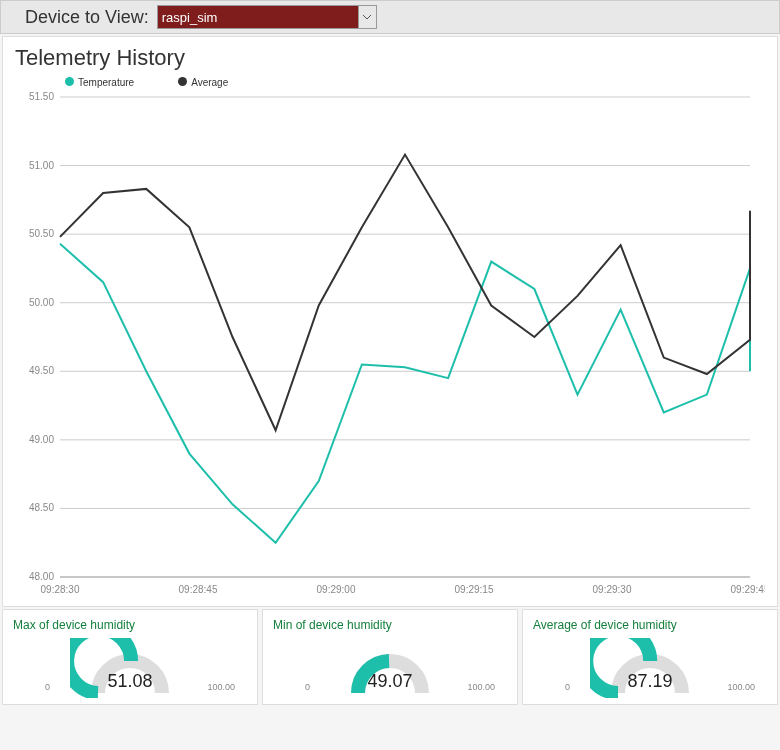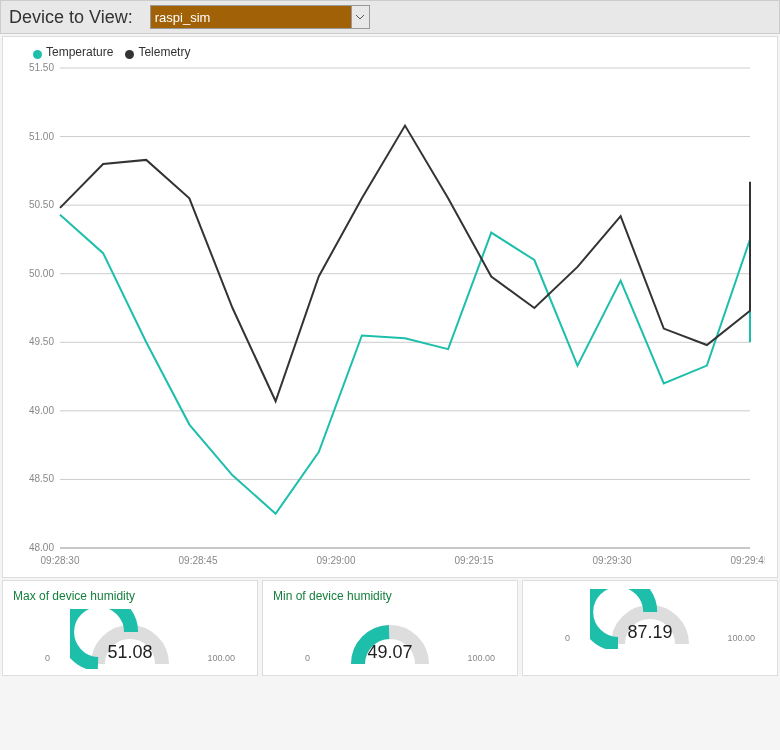--- a/index.html
+++ b/index.html
@@ -1,24 +1,24 @@
 <!DOCTYPE html>
 <html><head>
 <meta charset="utf-8">
 <style>
 * { box-sizing: border-box; margin: 0; padding: 0; }
 body { font-family: "Segoe UI", Arial, sans-serif; background: #f5f5f5; width: 780px; height: 750px; overflow: hidden; }
-.header-bar { background: #e8e8e8; border: 1px solid #ccc; padding: 4px 8px; display: flex; align-items: center; gap: 17px; }
+.header-bar { background: #e8e8e8; border: 1px solid #ccc; padding: 4px 24px; display: flex; align-items: center; gap: 8px; }
 .header-label { font-size: 18px; color: #333; }
-.device-select { width: 220px; height: 24px; background: #a16207; color: #fff; border: 1px solid #999; font-size: 13px; padding: 2px 4px; position: relative; display: flex; align-items: center; justify-content: space-between; }
+.device-select { width: 220px; height: 24px; background: #7f1d1d; color: #fff; border: 1px solid #999; font-size: 13px; padding: 2px 4px; position: relative; display: flex; align-items: center; justify-content: space-between; }
 .device-select-arrow { background: #e8e8e8; color: #555; width: 18px; height: 22px; display: flex; align-items: center; justify-content: center; font-size: 10px; margin: -2px -4px -2px 0; border-left: 1px solid #999; }
 .main-panel { background: #fff; border: 1px solid #ddd; margin: 2px; padding: 8px 12px 4px 12px; }
 .chart-title { font-size: 22px; font-weight: 300; color: #333; margin-bottom: 6px; }
 .legend { display: flex; gap: 12px; margin-left: 18px; margin-bottom: 4px; }
-.legend-item { display: flex; align-items: flex-end; gap: 4px; font-size: 12px; color: #333; }
+.legend-item { display: flex; align-items: flex-start; gap: 4px; font-size: 10px; color: #333; margin-left: 32px; }
 .legend-dot { width: 9px; height: 9px; border-radius: 50%; }
 .chart-area { position: relative; height: 510px; }
 .chart-svg { width: 100%; height: 100%; }
 .y-tick-lab { font-size: 10px; fill: #888; text-anchor: end; }
 .x-tick-lab { font-size: 10px; fill: #888; text-anchor: middle; }
 .gridline { stroke: #ccc; stroke-width: 1; }
 .baseline { stroke: #aaa; stroke-width: 1; }
 .series-temp { stroke: #1dbfab; stroke-width: 2; fill: none; }
 .series-hum { stroke: #333; stroke-width: 2; fill: none; }
 .gauge-row { display: flex; gap: 4px; margin: 2px; }
@@ -42,28 +42,29 @@
     <span>raspi_sim</span>
     <span class="device-select-arrow">
       <svg width="10" height="6" viewBox="0 0 10 6">
           <path d="M1 1 L5 5 L9 1" stroke="#555" stroke-width="1" fill="none"></path>
         </svg>
     </span>
   </div>
 </div>
 
 <div class="main-panel">
+  <div class="chart-title">Telemetry History</div>
   <div class="legend">
     <div class="legend-item">
       <span class="legend-dot" style="background:#1dbfab"></span>
       <span>Temperature</span>
     </div>
     <div class="legend-item">
       <span class="legend-dot" style="background:#333"></span>
-      <span>Telemetry</span>
+      <span>Average</span>
     </div>
   </div>
   <div class="chart-area">
     <svg class="chart-svg" id="chart-svg" viewBox="0 0 740 510">
         <line class="gridline" x1="40" x2="730" y1="485" y2="485"></line>
         <text class="y-tick-lab" x="34" y="488">48.00</text>
         <line class="gridline" x1="40" x2="730" y1="416.42857142857144" y2="416.42857142857144"></line>
         <text class="y-tick-lab" x="34" y="419.42857142857144">48.50</text>
         <line class="gridline" x1="40" x2="730" y1="347.8571428571429" y2="347.8571428571429"></line>
         <text class="y-tick-lab" x="34" y="350.8571428571429">49.00</text>
@@ -109,20 +110,21 @@
       <svg class="gauge-svg" id="gauge-1" viewBox="0 0 120 60">
           <path class="gauge-bg" d="M 28 55 A 32 32 0 0 1 92 55"></path>
           <path class="gauge-fg" d="M 28 55 A 32 32 0 0 1 59.065195034564965 23.013656981821164"></path>
         </svg>
       <span class="gauge-min">0</span>
       <span class="gauge-val">49.07</span>
       <span class="gauge-max">100.00</span>
     </div>
   </div>
   <div class="gauge-card">
+    <div class="gauge-title">Average of device humidity</div>
     <div class="gauge-body">
       <svg class="gauge-svg" id="gauge-2" viewBox="0 0 120 60">
           <path class="gauge-bg" d="M 28 55 A 32 32 0 0 1 92 55"></path>
           <path class="gauge-fg" d="M 28 55 A 32 32 0 1 1 60.211113494862545 23.00069639676065"></path>
         </svg>
       <span class="gauge-min">0</span>
       <span class="gauge-val">87.19</span>
       <span class="gauge-max">100.00</span>
     </div>
   </div>

